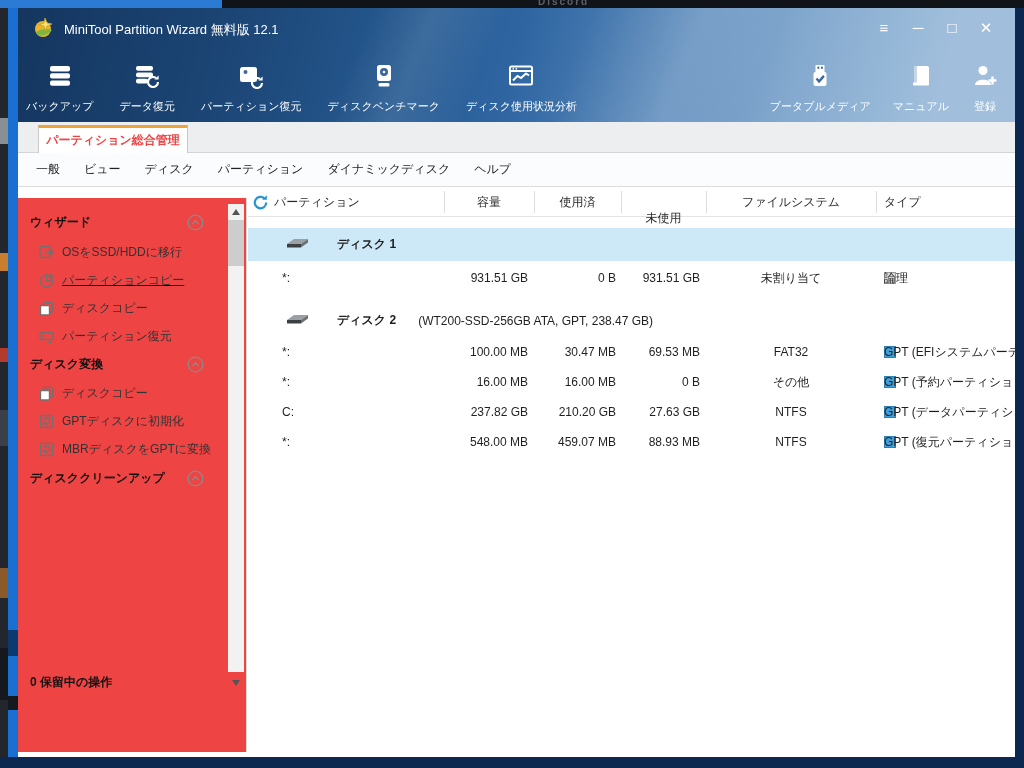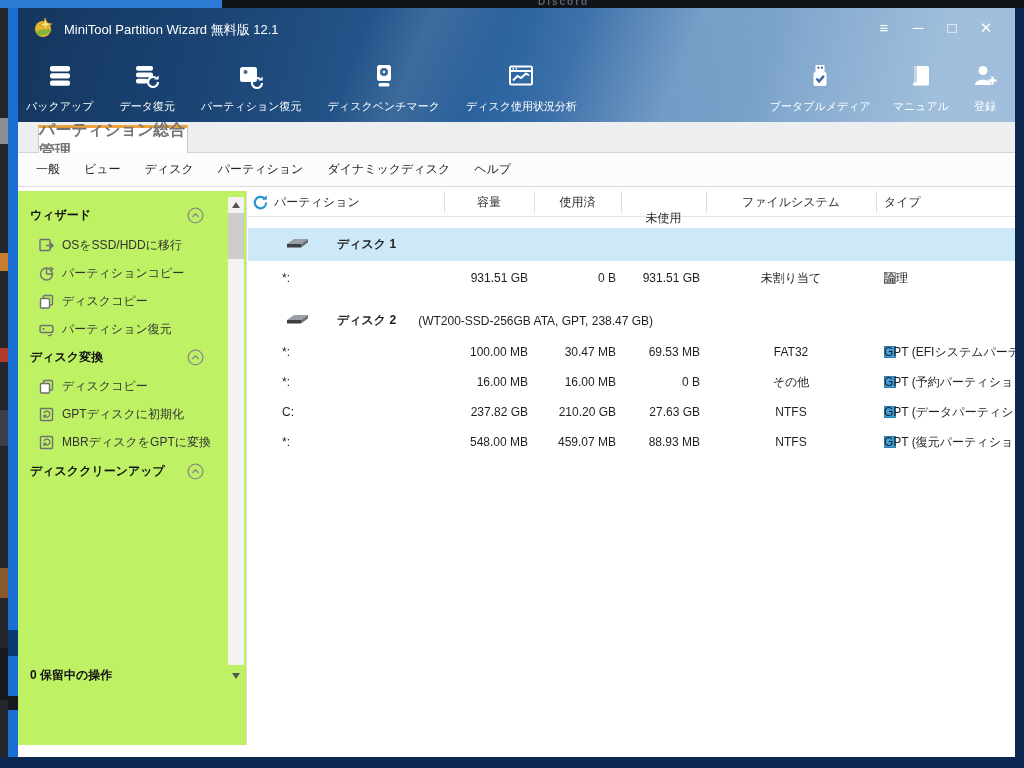--- a/index.html
+++ b/index.html
@@ -37,27 +37,27 @@
   #tb-left { left:8px; }
   #tb-right { right:16px; gap:22px; }
   .tb-item { display:flex; flex-direction:column; align-items:center; gap:5px; cursor:default; }
   .tb-item .lbl { color:#fff; font-size:11px; white-space:nowrap; }
 
   
   #tabbar { left:0; top:114px; width:997px; height:31px; background:#eceef0; border-bottom:1px solid #d2d5d8; }
   #tab-active { position:absolute; left:20px; top:3px; width:150px; height:28px; background:#fff;
     border:1px solid #c9c9c9; border-bottom:none; border-top:3px solid #eda33c;
     display:flex; align-items:center; justify-content:center;
-    font-size:16px; font-weight:bold; color:#737373; }
+    font-size:12px; font-weight:bold; color:#ef4444; }
   #menubar { left:0; top:145px; width:997px; height:33px; background:#fbfcfd; display:flex; align-items:center; padding-left:6px; }
   #menubar .mitem { padding:0 12px; font-size:12px; color:#222; cursor:default; }
 
   
   #content { left:0; top:178px; width:997px; height:554px; background:#fff; border-top:1px solid #dcdcdc; }
-  #sidebar { left:0; top:4px; width:229px; height:554px; background:#bef264; border-right:1px solid #d9d9d9; }
+  #sidebar { left:0; top:11px; width:229px; height:554px; background:#ef4444; border-right:1px solid #d9d9d9; }
   .side-row { position:absolute; left:0; width:208px; height:24px; display:flex; align-items:center; }
   .side-row .hdr { margin-left:12px; font-size:12px; font-weight:bold; color:#111; }
   .side-row .itm-ic { margin-left:20px; width:17px; height:17px; flex:0 0 17px; }
   .side-row .itm-lb { margin-left:7px; font-size:12px; color:#333; white-space:nowrap; }
   .collapse { position:absolute; right:22px; top:4px; }
   #pending { position:absolute; left:12px; top:476px; font-size:12px; font-weight:bold; color:#111; }
   
   #v-scroll { position:absolute; left:210px; top:6px; width:16px; height:468px; background:#f2f2f2; }
   #v-scroll .thumb { position:absolute; left:0; top:16px; width:16px; height:46px; background:#cdcdcd; }
   .arr-up, .arr-dn, .arr-l, .arr-r { width:0; height:0; position:absolute; }
@@ -232,21 +232,21 @@
                 <path d="M5.3 10 L8.5 6.8 L11.7 10" fill="none" stroke="#8a8a8a" stroke-width="1.4"></path>
               </svg></span>
         </div>
         <div class="side-row" style="top:42px;">
           <span class="itm-ic"><svg width="17" height="17" viewBox="0 0 17 17">
                 <rect x="2" y="2.5" width="10" height="11" rx="1" fill="none" stroke="#707070" stroke-width="1.4"></rect>
                 <path d="M8 8.5 h7 M12 5.5 l3 3 -3 3" fill="none" stroke="#707070" stroke-width="1.4"></path>
               </svg></span>
           <span class="itm-lb">OSをSSD/HDDに移行</span>
         </div>
-        <div class="side-row" style="top:70px;">
+        <div class="side-row" style="top:70px;text-decoration:underline;">
           <span class="itm-ic"><svg width="17" height="17" viewBox="0 0 17 17">
                 <circle cx="8.5" cy="9" r="6" fill="none" stroke="#707070" stroke-width="1.4"></circle>
                 <path d="M8.5 9 V3 M8.5 9 H14.5" stroke="#707070" stroke-width="1.4"></path>
                 <path d="M12 2 l3 2 -3 2" fill="none" stroke="#707070" stroke-width="1.2"></path>
               </svg></span>
           <span class="itm-lb">パーティションコピー</span>
         </div>
         <div class="side-row" style="top:98px;">
           <span class="itm-ic"><svg width="17" height="17" viewBox="0 0 17 17">
                 <rect x="5.5" y="2.5" width="9" height="9.5" rx="1" fill="none" stroke="#707070" stroke-width="1.4"></rect>

